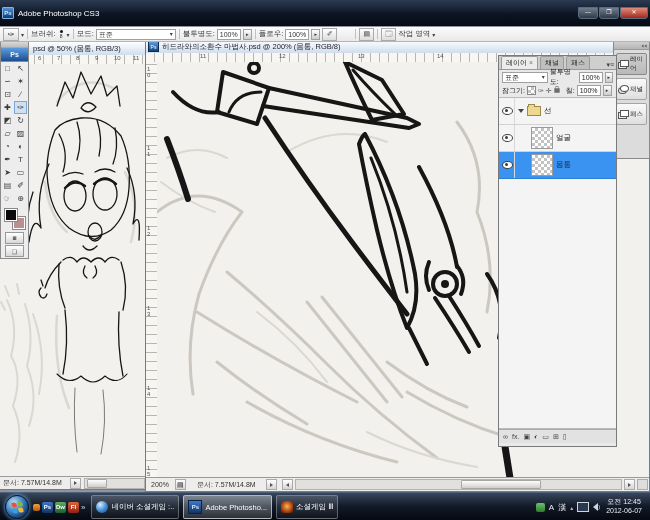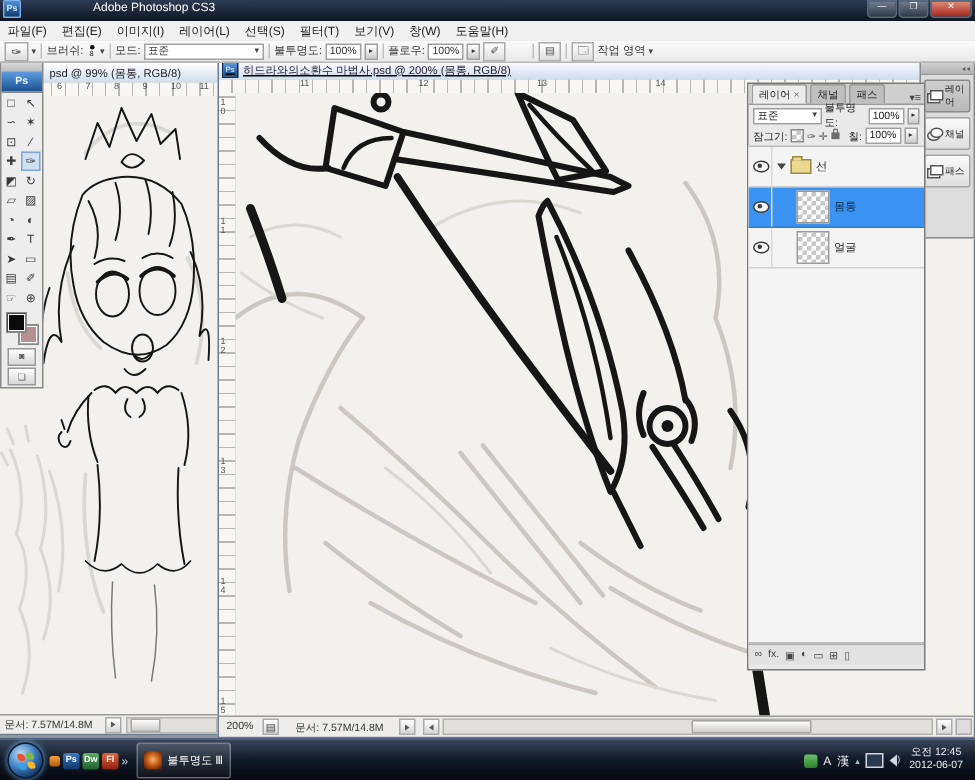--- a/index.html
+++ b/index.html
@@ -3,21 +3,21 @@
 <meta charset="utf-8">
 <style>
   html,body{margin:0;padding:0;}
   body{width:650px;height:520px;overflow:hidden;font-family:"Liberation Sans","DejaVu Sans",sans-serif;
        -webkit-font-smoothing:antialiased;background:#000;}
   .abs{position:absolute;}
   #screen{position:relative;width:650px;height:520px;background:#8e959e;overflow:hidden;}
 
   
   #titlebar{left:0;top:0;width:650px;height:26px;background:linear-gradient(#2b3b52,#0d1524 55%,#060a12);
-            color:#fff;font-size:8px;display:flex;z-index:40;gap:44px;}
+            color:#fff;font-size:8px;display:flex;align-items:center;z-index:40;}
   .ps-app-icon{width:10px;height:10px;margin:0 4px 0 2px;background:linear-gradient(#4f8fd6,#0d3a6e);
                color:#cfe6ff;font-size:6px;font-weight:bold;display:flex;align-items:center;justify-content:center;
                border:1px solid #7fb3e8;border-radius:1px;}
   .win-controls{margin-left:auto;display:flex;gap:1px;margin-right:2px;}
   .win-btn{width:18px;height:10px;border:1px solid #5a6b80;border-radius:0 0 3px 3px;
            background:linear-gradient(#6a7686,#2c3razz444);background:linear-gradient(#707d8e,#303a48);
            color:#fff;font-size:6px;line-height:9px;text-align:center;}
   .win-btn.close{background:linear-gradient(#e08a7a,#a3291c);width:26px;}
 
   
@@ -160,31 +160,20 @@
   <div id="titlebar" class="abs">
     <span class="ps-app-icon">Ps</span>
     <span>Adobe Photoshop CS3</span>
     <span class="win-controls">
       <span class="win-btn">—</span>
       <span class="win-btn">❐</span>
       <span class="win-btn close">✕</span>
     </span>
   </div>
 
-  <div id="menubar" class="abs">
-    <span class="menu-item">파일(F)</span>
-    <span class="menu-item">편집(E)</span>
-    <span class="menu-item">이미지(I)</span>
-    <span class="menu-item">레이어(L)</span>
-    <span class="menu-item">선택(S)</span>
-    <span class="menu-item">필터(T)</span>
-    <span class="menu-item">보기(V)</span>
-    <span class="menu-item">창(W)</span>
-    <span class="menu-item">도움말(H)</span>
-  </div>
 
   <div id="optionsbar" class="abs">
     <span class="opt-group" style="margin-left:3px;">
       <span class="tool-chip">✑</span>
       <span class="mini-caret">▾</span>
     </span>
     <span class="opt-sep"></span>
     <span class="opt-group">
       <span>브러쉬:</span>
       <span class="brush-prev">
@@ -221,21 +210,21 @@
       <span class="icon-btn">🗔</span>
       <span>작업 영역</span>
       <span class="mini-caret">▾</span>
     </span>
   </div>
 
   <div id="workspace" class="abs">
 
     <div class="docwin" style="left:-2px;top:0;width:150px;height:449px;z-index:2;">
       <div class="doc-title">
-        <span style="margin-left:34px;">psd @ 99% (몸통, RGB/8)</span>
+        <span style="margin-left:34px;">psd @ 50% (몸통, RGB/3)</span>
       </div>
       <div class="ruler" style="left:0;right:0;top:13px;height:9px;">
         <span class="ruler-num" style="left:39px;">6</span>
         <span class="ruler-num" style="left:58px;">7</span>
         <span class="ruler-num" style="left:77px;">8</span>
         <span class="ruler-num" style="left:96px;">9</span>
         <span class="ruler-num" style="left:115px;">10</span>
         <span class="ruler-num" style="left:134px;">11</span>
       </div>
       <div class="canvas" style="left:0;right:0;top:22px;bottom:12px;">
@@ -274,21 +263,21 @@
         <span style="margin-left:4px;">문서: 7.57M/14.8M</span>
         <span class="sb-arrow" style="margin-left:8px;">
             <span class="tri-r"></span>
           </span>
         <span class="sb-track" style="flex:1;margin:0 2px;">
           <span class="sb-thumb" style="left:2px;width:18px;"></span>
         </span>
       </div>
     </div>
 
-    <div class="docwin" style="left:145px;top:-2px;width:505px;height:453px;z-index:3;text-decoration:underline;">
+    <div class="docwin" style="left:145px;top:-2px;width:505px;height:453px;z-index:3;">
       <div class="doc-title">
         <span class="doc-file-icon">Ps</span>
         <span>히드라와의소환수 마법사.psd @ 200% (몸통, RGB/8)</span>
       </div>
       <div class="ruler" style="left:0;right:0;top:13px;height:9px;">
         <span class="ruler-num" style="left:54px;">11</span>
         <span class="ruler-num" style="left:133px;">12</span>
         <span class="ruler-num" style="left:212px;">13</span>
         <span class="ruler-num" style="left:291px;">14</span>
       </div>
@@ -427,36 +416,36 @@
       </div>
       <div class="lp-list">
         <div class="layer-row">
           <span class="eye-cell">
               <span class="eye"></span>
             </span>
           <span class="twirl"></span>
           <span class="folder"></span>
           <span>선</span>
         </div>
+        <div class="layer-row">
+          <span class="eye-cell">
+              <span class="eye"></span>
+            </span>
+          <span class="lp-indent"></span>
+          <span class="thumb checker"></span>
+          <span>얼굴</span>
+        </div>
         <div class="layer-row selected">
           <span class="eye-cell">
               <span class="eye"></span>
             </span>
           <span class="lp-indent"></span>
           <span class="thumb checker"></span>
           <span>몸통</span>
         </div>
-        <div class="layer-row">
-          <span class="eye-cell">
-              <span class="eye"></span>
-            </span>
-          <span class="lp-indent"></span>
-          <span class="thumb checker"></span>
-          <span>얼굴</span>
-        </div>
       </div>
       <div class="lp-bottom">
         <span>∞</span>
         <span>fx.</span>
         <span>▣</span>
         <span>◐</span>
         <span>▭</span>
         <span>⊞</span>
         <span>▯</span>
       </div>
@@ -492,22 +481,30 @@
       </span>
     </div>
     <div class="ql">
       <span class="ql-ic" style="background:linear-gradient(#f5a13b,#b35b12);width:7px;height:7px;"></span>
       <span class="ql-ic" style="background:linear-gradient(#3f79c9,#0f3566);">Ps</span>
       <span class="ql-ic" style="background:linear-gradient(#5fae62,#1d5e2e);">Dw</span>
       <span class="ql-ic" style="background:linear-gradient(#e0653a,#8f1f14);">Fl</span>
       <span style="font-size:8px;color:#cfd6df;">»</span>
     </div>
     <div class="tb-btn">
+      <span class="glob"></span>
+      <span class="tb-label">네이버 소셜게임 :..</span>
+    </div>
+    <div class="tb-btn active">
+      <span class="ps-sq">Ps</span>
+      <span class="tb-label">Adobe Photosho...</span>
+    </div>
+    <div class="tb-btn">
       <span class="diab"></span>
-      <span class="tb-label">불투명도 Ⅲ</span>
+      <span class="tb-label">소셜게임 Ⅲ</span>
     </div>
     <div class="tray">
       <span class="tray-green"></span>
       <span class="tray-glyph">A</span>
       <span class="tray-glyph">漢</span>
       <span style="font-size:6px;color:#aeb6c2;">▴</span>
       <span class="tray-mon"></span>
       <span class="tray-spk">
         <span style="width:0;height:0;border-right:5px solid #cfd6df;border-top:4px solid transparent;border-bottom:4px solid transparent;"></span>
         <span style="font-size:6px;color:#cfd6df;">)</span>

